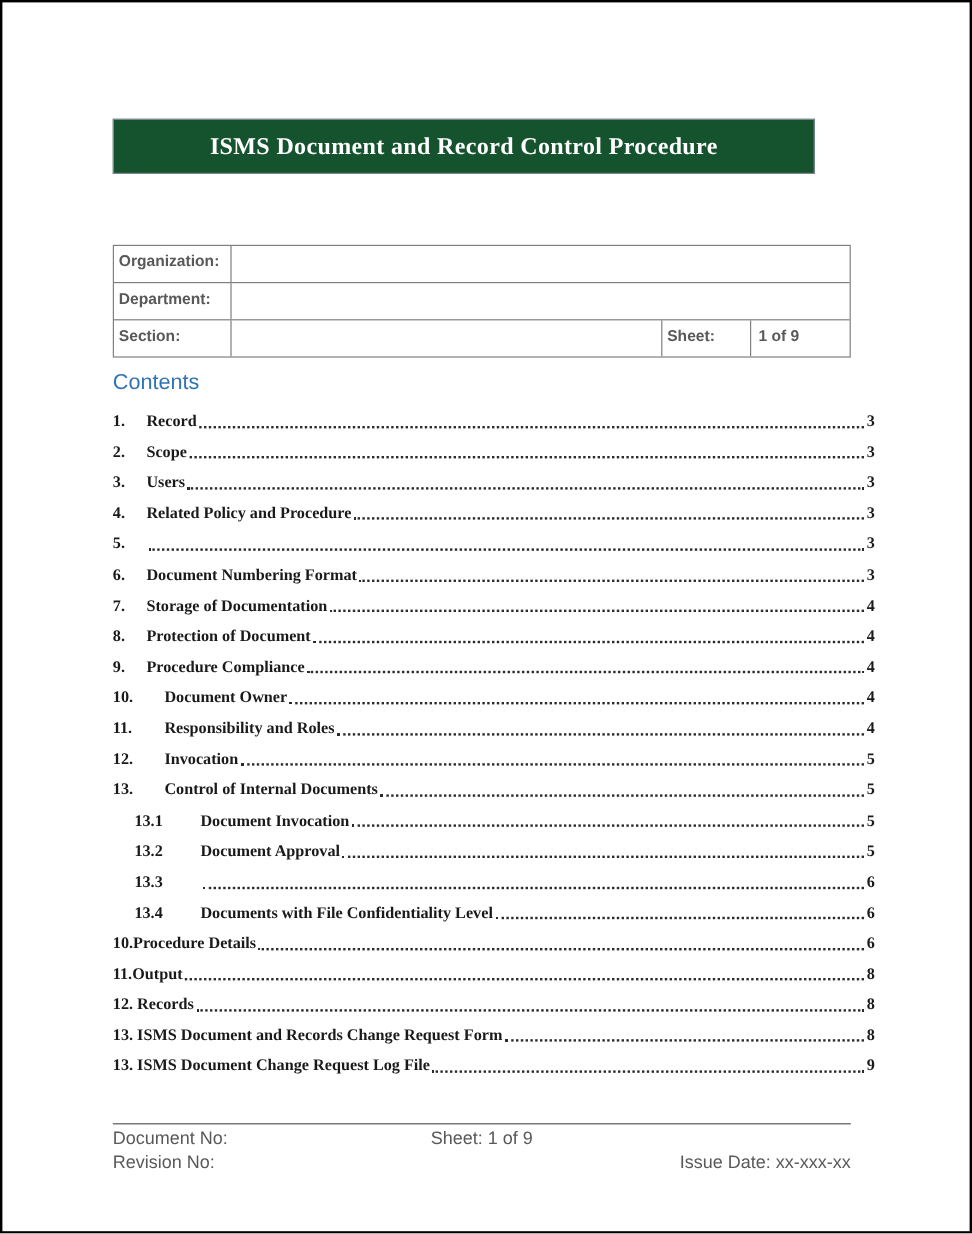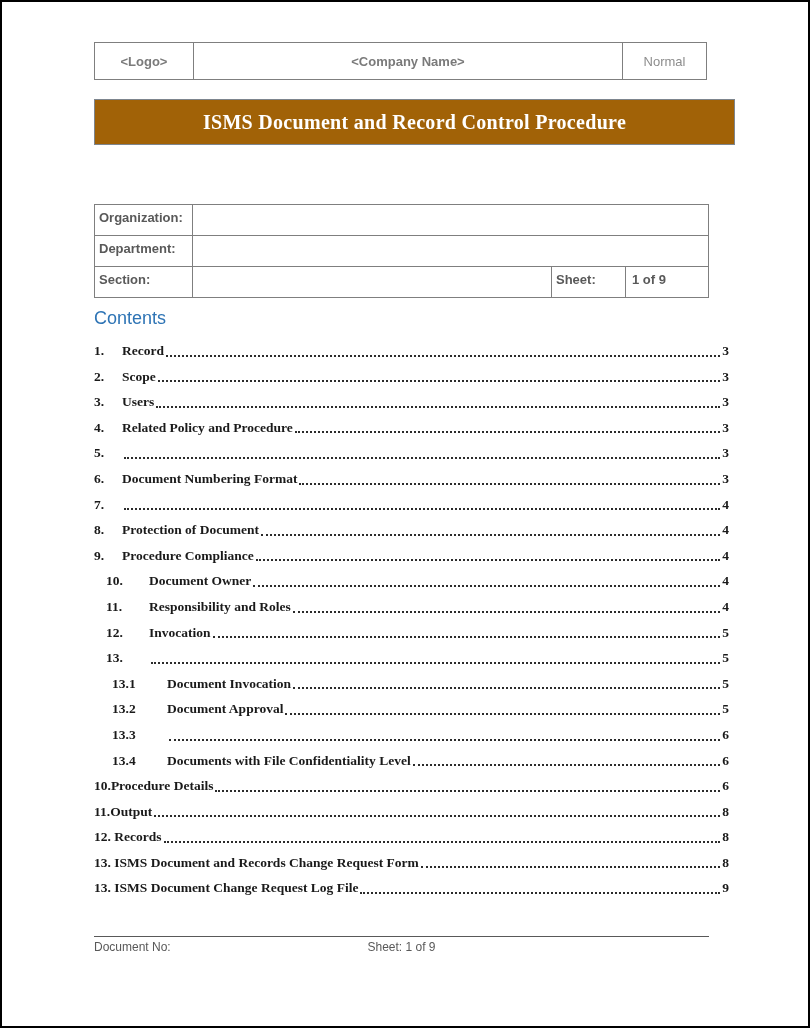--- a/index.html
+++ b/index.html
@@ -20,23 +20,23 @@
     border:1px solid #7f7f7f;
     font-size:13px; font-weight:bold; color:#7a7a7a;
   }
   .header-cell { display:flex; align-items:center; justify-content:center; box-sizing:border-box; }
   .cell-logo { width:98px; }
   .cell-company { flex:1; border-left:1px solid #7f7f7f; border-right:1px solid #7f7f7f; }
   .cell-normal { width:83px; font-weight:normal; color:#8c8c8c; }
 
   
   .title-bar {
-    position:absolute; left:92px; top:97px; width:641px; height:46px;
+    position:absolute; left:92px; top:97px; width:585px; height:46px;
     box-sizing:border-box;
-    background:#a16207; border:1px solid #7d858e;
+    background:#14532d; border:1px solid #7d858e;
     display:flex; align-items:center; justify-content:center;
   }
   .title-text {
     color:#ffffff; font-family:"Liberation Serif", serif;
     font-weight:bold; font-size:20px; letter-spacing:0.3px;
   }
 
   
   .info-table {
     position:absolute; left:92px; top:158px; width:615px; height:94px;
@@ -59,58 +59,47 @@
 
   
   .toc {
     position:absolute; left:92px; top:336px; width:635px;
     font-family:"Liberation Serif", serif; font-weight:bold;
     font-size:13.5px; color:#1a1a1a;
   }
   .toc-row { display:flex; height:25.6px; line-height:25.6px; }
   .toc-num { flex:0 0 auto; }
   .l1 .toc-num { width:28px; }
-  .l1w .toc-num { width:43px;margin-left:12px; }
+  .l1w .toc-num { width:43px; }
   .l2 { padding-left:18px; }
   .l2 .toc-num { width:55px; }
   .toc-title { flex:0 0 auto; white-space:nowrap; }
   .toc-fill {
     flex:1 1 auto; align-self:flex-end;
     border-bottom:2px dotted #2b2b2b;
     margin:0 2px 7px 2px; min-width:10px;
   }
   .toc-page { flex:0 0 auto; }
 
   
   .footer {
     position:absolute; left:92px; top:934px; width:615px;
     border-top:1px solid #595959; padding-top:3px;
-    font-size:12px; color:#595959;
+    font-size:15px; color:#595959;
   }
   .footer-row1 { display:grid; grid-template-columns:1fr auto 1fr; align-items:baseline; }
   .footer-row1 .fr-left { text-align:left; }
   .footer-row1 .fr-center { text-align:center; }
   .footer-row2 { display:flex; justify-content:space-between; margin-top:3px; }
 </style>
 </head>
 <body>
 
 <div class="page">
 
-  <div class="header-table">
-    <div class="header-cell cell-logo">
-      <span>&lt;Logo&gt;</span>
-    </div>
-    <div class="header-cell cell-company">
-      <span>&lt;Company Name&gt;</span>
-    </div>
-    <div class="header-cell cell-normal">
-      <span>Normal</span>
-    </div>
-  </div>
 
   <div class="title-bar">
     <span class="title-text">ISMS Document and Record Control Procedure</span>
   </div>
 
   <div class="info-table">
     <div class="info-row">
       <div class="info-label">Organization:</div>
       <div class="info-value"></div>
     </div>
@@ -159,20 +148,21 @@
         <span class="toc-page">3</span>
       </div>
       <div class="toc-row l1">
         <span class="toc-num">6.</span>
         <span class="toc-title">Document Numbering Format</span>
         <span class="toc-fill"></span>
         <span class="toc-page">3</span>
       </div>
       <div class="toc-row l1">
         <span class="toc-num">7.</span>
+        <span class="toc-title">Storage of Documentation</span>
         <span class="toc-fill"></span>
         <span class="toc-page">4</span>
       </div>
       <div class="toc-row l1">
         <span class="toc-num">8.</span>
         <span class="toc-title">Protection of Document</span>
         <span class="toc-fill"></span>
         <span class="toc-page">4</span>
       </div>
       <div class="toc-row l1">
@@ -194,20 +184,21 @@
         <span class="toc-page">4</span>
       </div>
       <div class="toc-row l1w">
         <span class="toc-num">12.</span>
         <span class="toc-title">Invocation</span>
         <span class="toc-fill"></span>
         <span class="toc-page">5</span>
       </div>
       <div class="toc-row l1w">
         <span class="toc-num">13.</span>
+        <span class="toc-title">Control of Internal Documents</span>
         <span class="toc-fill"></span>
         <span class="toc-page">5</span>
       </div>
       <div class="toc-row l2">
         <span class="toc-num">13.1</span>
         <span class="toc-title">Document Invocation</span>
         <span class="toc-fill"></span>
         <span class="toc-page">5</span>
       </div>
       <div class="toc-row l2">
@@ -253,15 +244,19 @@
         <span class="toc-page">9</span>
       </div>
     </div>
 
   <div class="footer">
     <div class="footer-row1">
       <span class="fr-left">Document No:</span>
       <span class="fr-center">Sheet: 1 of 9</span>
       <span class="fr-right"></span>
     </div>
+    <div class="footer-row2">
+      <span>Revision No:</span>
+      <span>Issue Date: xx-xxx-xx</span>
+    </div>
   </div>
 
 </div>
 
 </body></html>

